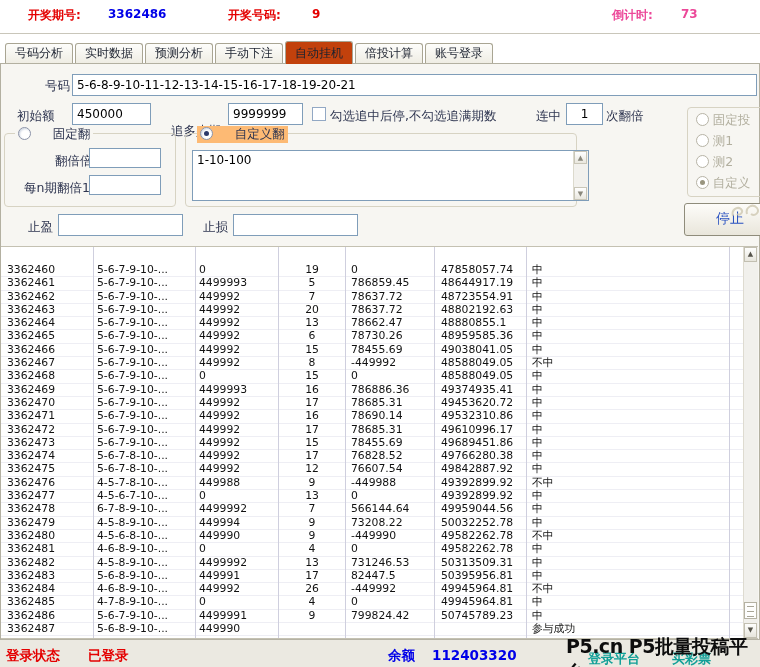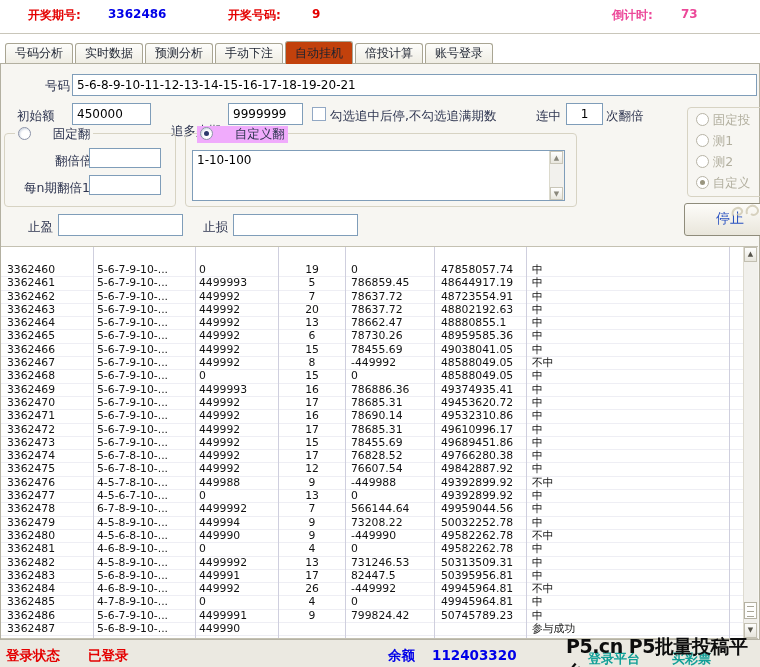--- a/index.html
+++ b/index.html
@@ -130,23 +130,23 @@
   <span class="abs glabel" style="left:8px;top:153px;width:79px;text-align:right;">翻倍倍数</span>
   <div class="tinput" style="left:89px;top:148px;width:62px;height:18px;">
     <span></span>
   </div>
   <span class="abs glabel" style="left:6px;top:180px;">每n期翻倍1次</span>
   <div class="tinput" style="left:89px;top:175px;width:62px;height:18px;">
     <span></span>
   </div>
 
   <div class="groupbox" style="left:185px;top:133px;width:390px;height:72px;"></div>
-  <span class="abs" style="left:197px;top:126px;background:#f0abfc;padding:0 3px;"><span class="radio checked"></span>
+  <span class="abs" style="left:197px;top:126px;background:#fdba74;padding:0 3px;"><span class="radio checked"></span>
     <span class="glabel">自定义翻</span></span>
-  <div class="textarea" style="left:192px;top:150px;width:371px;height:49px;">
+  <div class="textarea" style="left:192px;top:150px;width:371px;height:49px;padding-left:24px;">
     <span class="ta-text">1-10-100</span>
     <div class="mini-scroll">
       <div class="mini-arrow" style="top:0;">▲</div>
       <div class="mini-arrow" style="bottom:0;">▼</div>
     </div>
   </div>
 
   <div class="groupbox" style="left:687px;top:107px;width:92px;height:88px;"></div>
   <div class="abs" style="left:696px;top:112px;">
       <div style="height: 21px; white-space: nowrap;"><span class="radio disabled"></span> <span class="dlabel">固定投</span></div>

